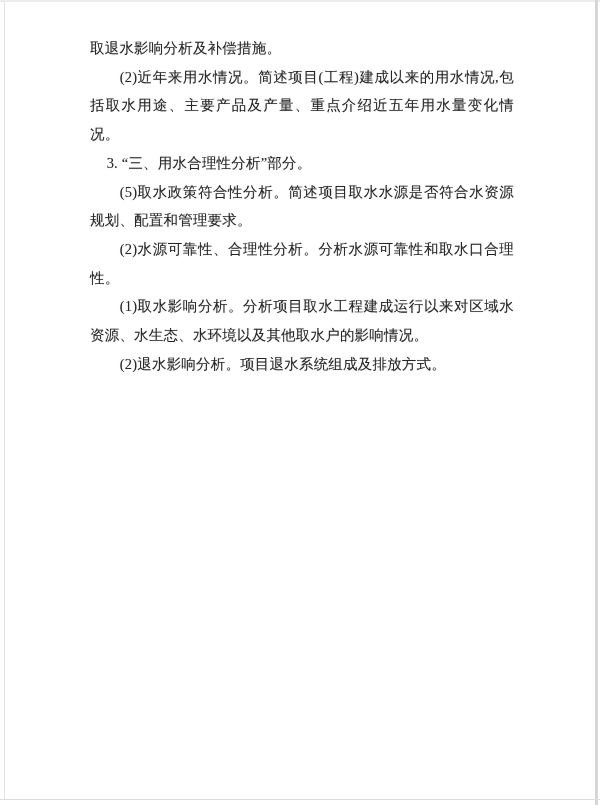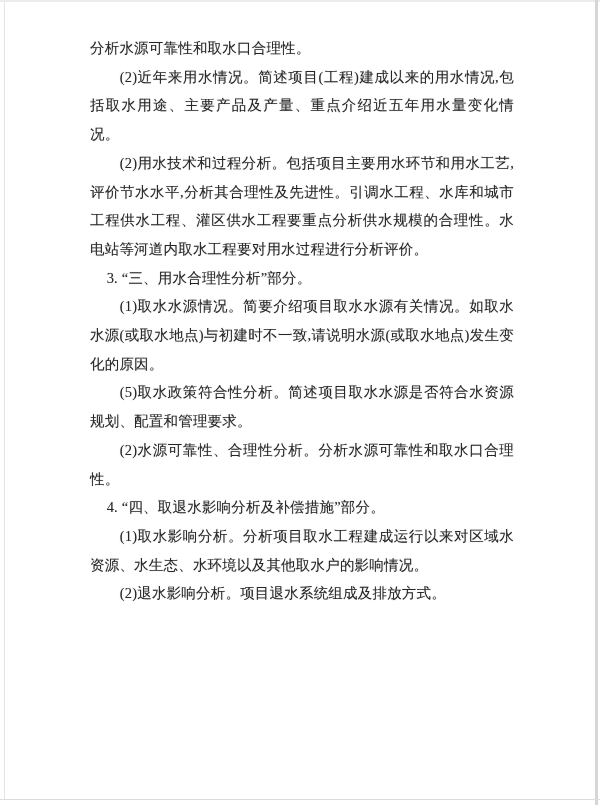--- a/index.html
+++ b/index.html
@@ -43,25 +43,22 @@
 </head>
 <body>
 
 <div class="page">
   <div class="edge-top"></div>
   <div class="edge-left"></div>
   <div class="edge-right"></div>
   <div class="edge-bottom"></div>
 
   <div class="content">
-    <p class="p-flush">分析水源可靠性和取水口合理性。</p>
+    <p class="p-flush">取退水影响分析及补偿措施。</p>
     <p class="p-sub">(2)近年来用水情况。简述项目(工程)建成以来的用水情况,包括取水用途、主要产品及产量、重点介绍近五年用水量变化情况。</p>
-    <p class="p-sub">(2)用水技术和过程分析。包括项目主要用水环节和用水工艺,评价节水水平,分析其合理性及先进性。引调水工程、水库和城市工程供水工程、灌区供水工程要重点分析供水规模的合理性。水电站等河道内取水工程要对用水过程进行分析评价。</p>
     <p class="p-num">3. “三、用水合理性分析”部分。</p>
-    <p class="p-sub">(1)取水水源情况。简要介绍项目取水水源有关情况。如取水水源(或取水地点)与初建时不一致,请说明水源(或取水地点)发生变化的原因。</p>
     <p class="p-sub">(5)取水政策符合性分析。简述项目取水水源是否符合水资源规划、配置和管理要求。</p>
     <p class="p-sub">(2)水源可靠性、合理性分析。分析水源可靠性和取水口合理性。</p>
-    <p class="p-num">4. “四、取退水影响分析及补偿措施”部分。</p>
     <p class="p-sub">(1)取水影响分析。分析项目取水工程建成运行以来对区域水资源、水生态、水环境以及其他取水户的影响情况。</p>
     <p class="p-sub">(2)退水影响分析。项目退水系统组成及排放方式。</p>
 
   </div>
 </div>
 
 </body></html>

